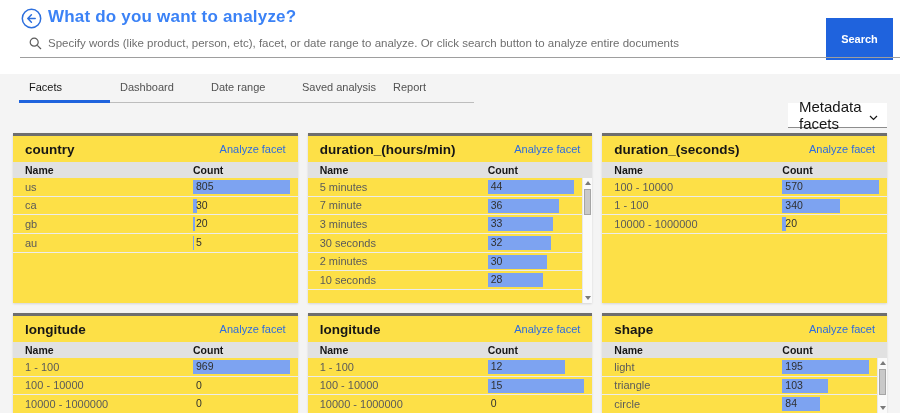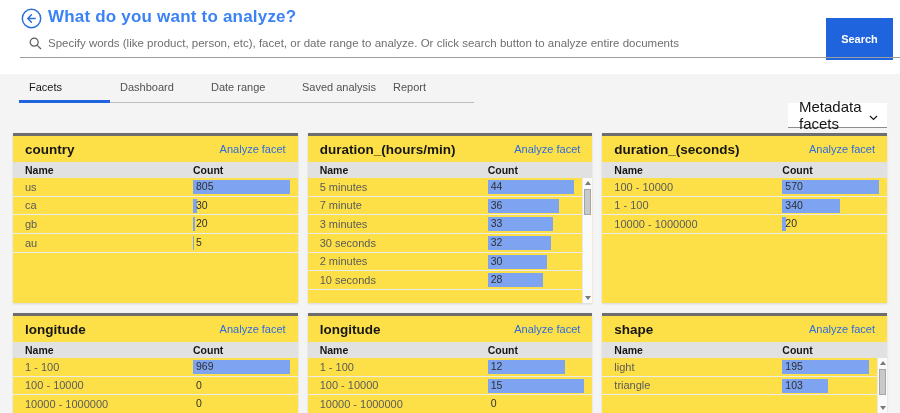--- a/index.html
+++ b/index.html
@@ -353,20 +353,27 @@
       <span class="tval">195</span>
     </span>
   </div>
         <div class="trow">
     <span class="tname">triangle</span>
     <span class="tcount with-sb">
       <span class="bar" style="width: 52.8205%;"></span>
       <span class="tval">103</span>
     </span>
   </div>
+        <div class="trow">
+    <span class="tname">circle</span>
+    <span class="tcount with-sb">
+      <span class="bar" style="width: 43.0769%;"></span>
+      <span class="tval">84</span>
+    </span>
+  </div>
       </div>
     <div class="scrollbar" style="display: block;">
       <span class="sb-up"></span>
       <span class="sb-thumb"></span>
       <span class="sb-down"></span>
     </div>
   </div>
   </div>
 
 </body></html>

